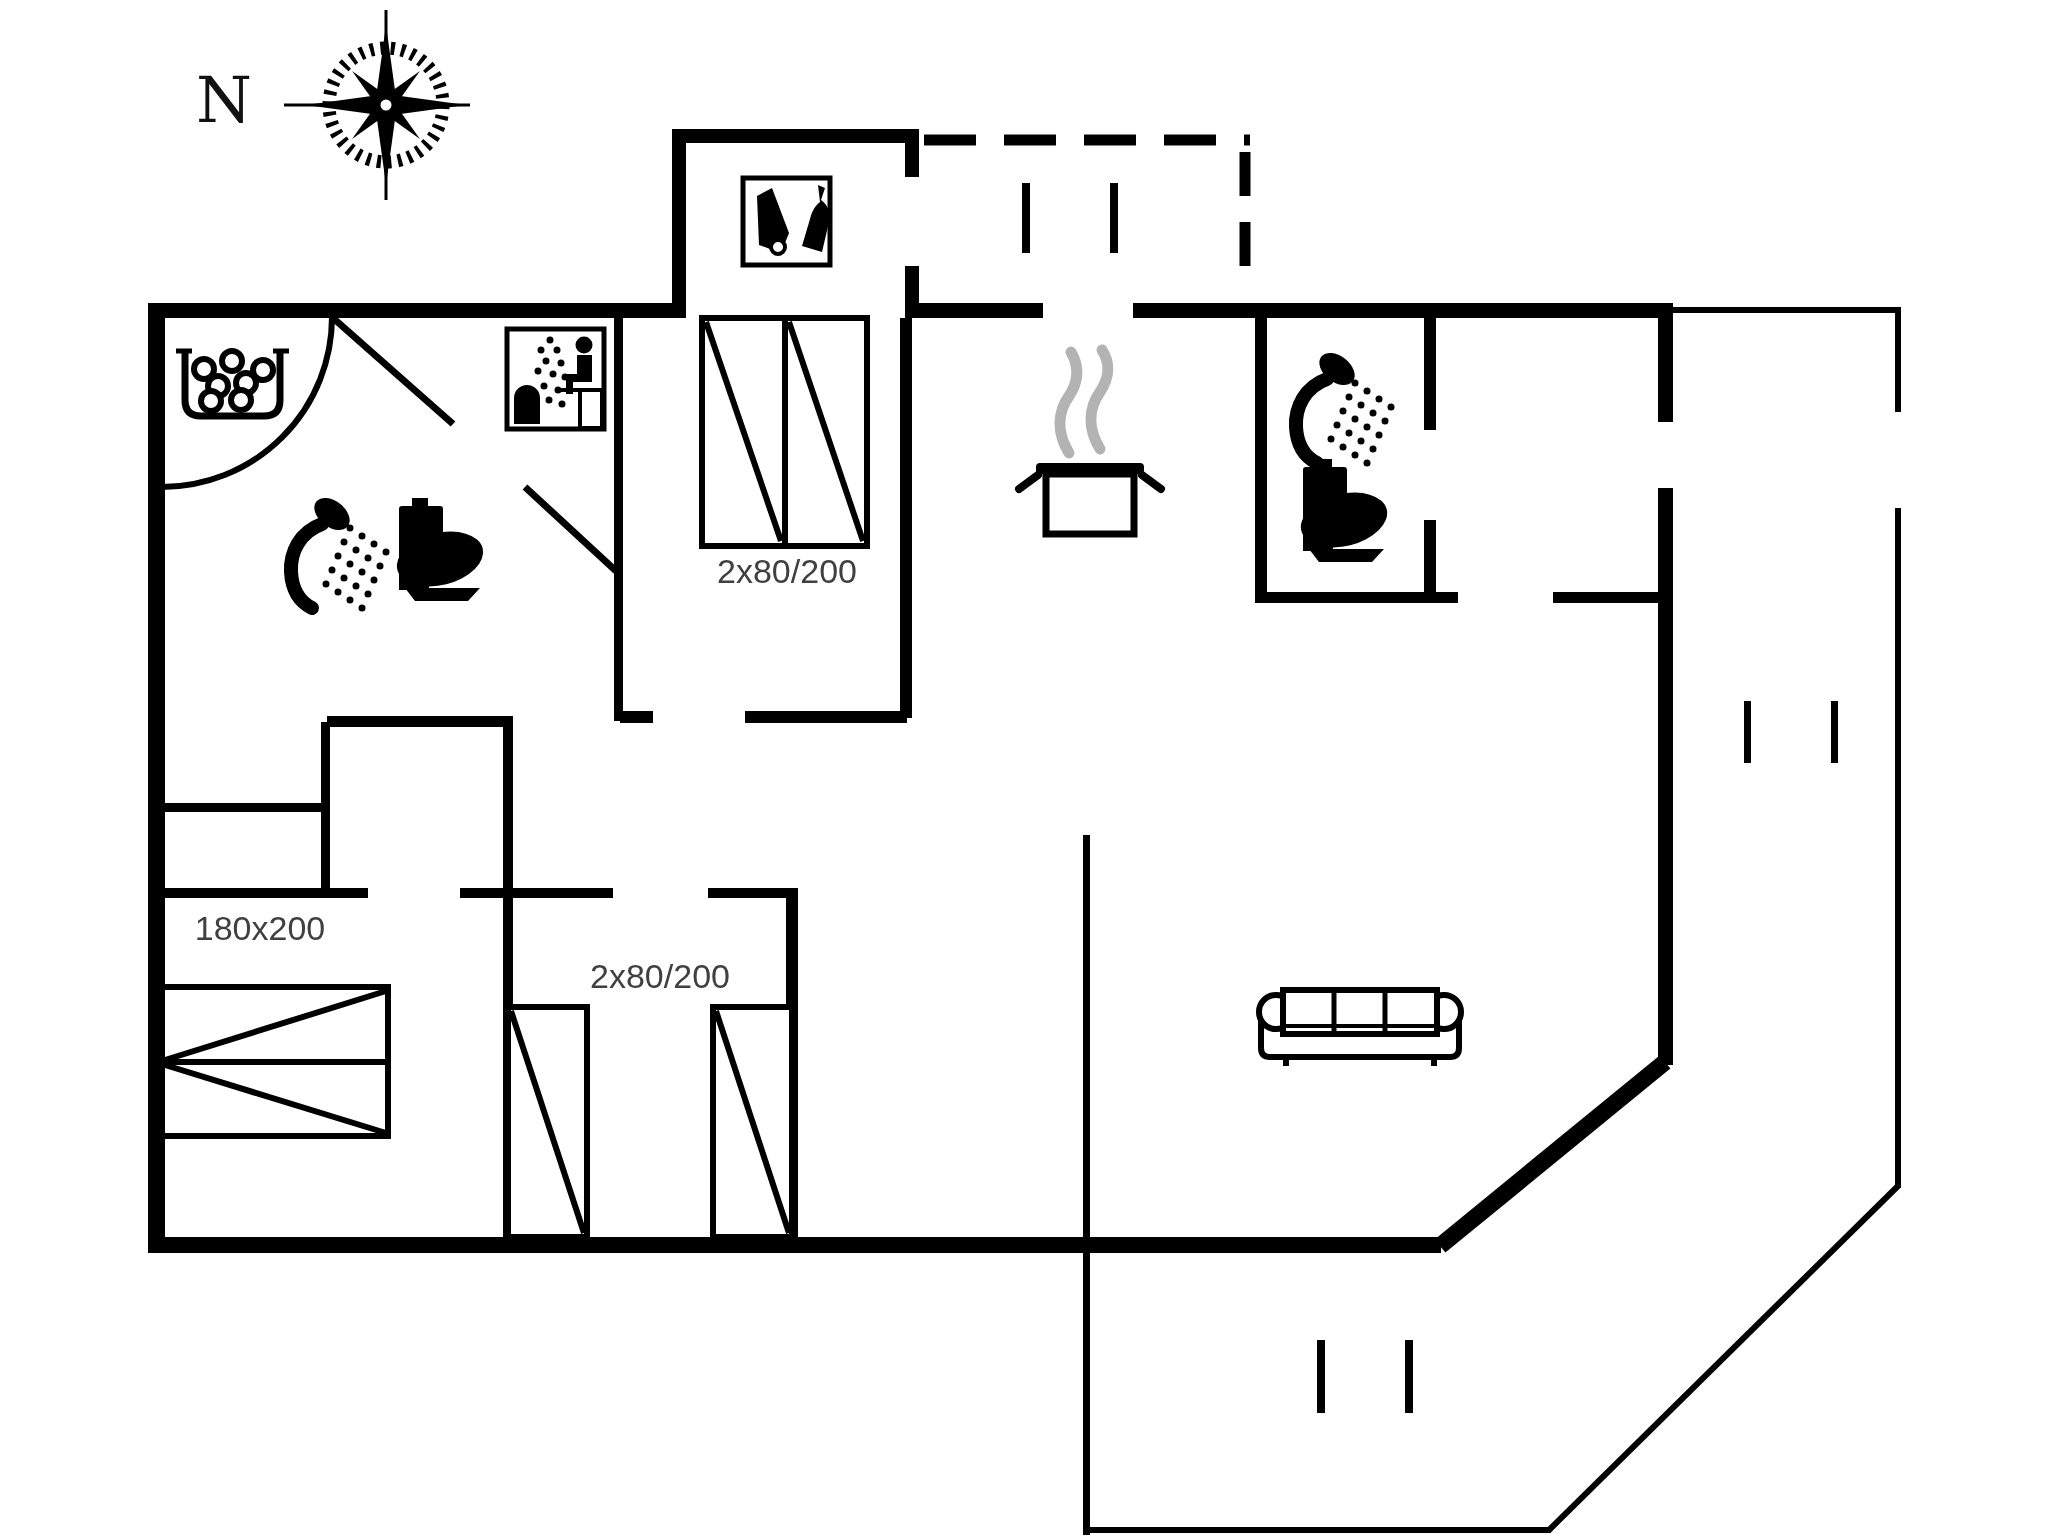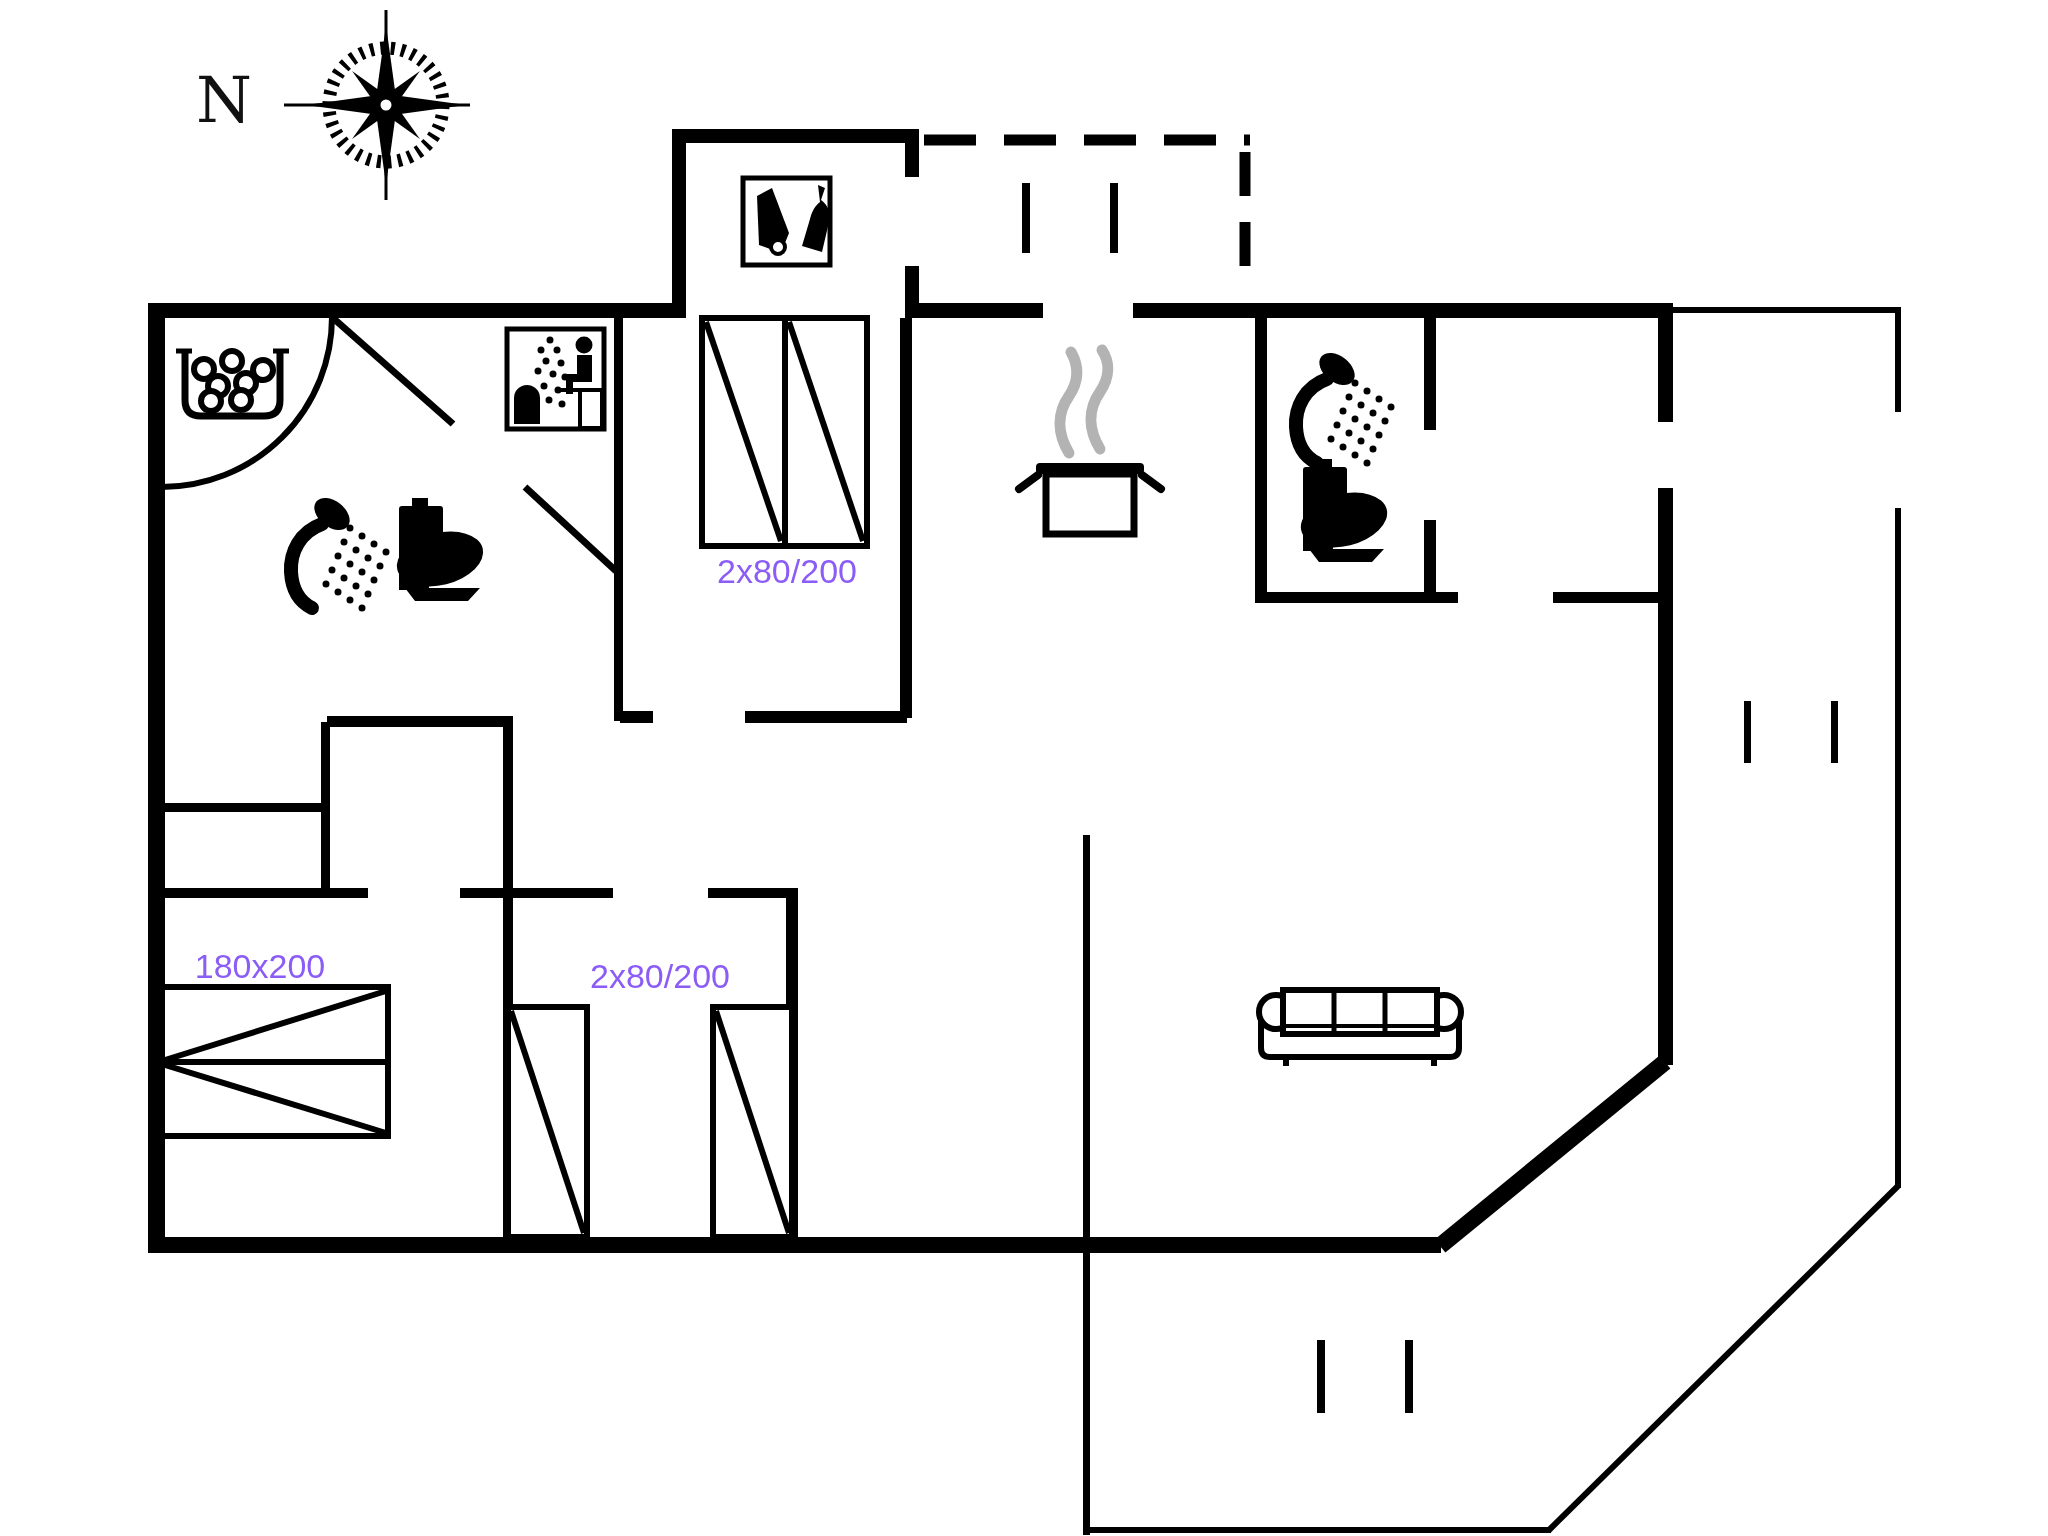--- a/index.html
+++ b/index.html
@@ -1,18 +1,18 @@
 <!DOCTYPE html>
 <html><head>
 <meta charset="utf-8">
 <style>
   html,body{margin:0;padding:0;background:#ffffff;}
   .plan{position:relative;width:2048px;height:1536px;background:#ffffff;overflow:hidden;}
   .plan svg{position:absolute;left:0;top:0;}
-  .lbl{position:absolute;font:34px/1.1 "Liberation Sans",sans-serif;color:#8b5cf6;text-align:center;white-space:nowrap;}
+  .lbl{position:absolute;font:34px/1.1 "Liberation Sans",sans-serif;color:#404040;text-align:center;white-space:nowrap;}
   .lbl-n{font:64px/1 "DejaVu Serif",serif;color:#111;}
 </style>
 </head>
 <body>
 
 <div class="plan">
 <svg width="2048" height="1536" viewBox="0 0 2048 1536">
 
   <g fill="#000000">
     <rect x="148" y="303" width="17" height="950"></rect>
@@ -218,15 +218,15 @@
     <g fill="#000">
       <path d="M386 25 L397 105 L386 185 L375 105 Z"></path>
       <path d="M306 105 L386 94 L466 105 L386 116 Z"></path>
     </g>
     <circle cx="386" cy="105" r="7" fill="#fff" stroke="#000" stroke-width="3"></circle>
   </g>
 </svg>
 
   <div class="lbl lbl-n" style="left:196px;top:68px;">N</div>
   <div class="lbl" style="left:688px;top:553px;width:198px;">2x80/200</div>
-  <div class="lbl" style="left:160px;top:948px;width:200px;">180x200</div>
+  <div class="lbl" style="left:160px;top:910px;width:200px;">180x200</div>
   <div class="lbl" style="left:560px;top:958px;width:200px;">2x80/200</div>
 </div>
 
 </body></html>

